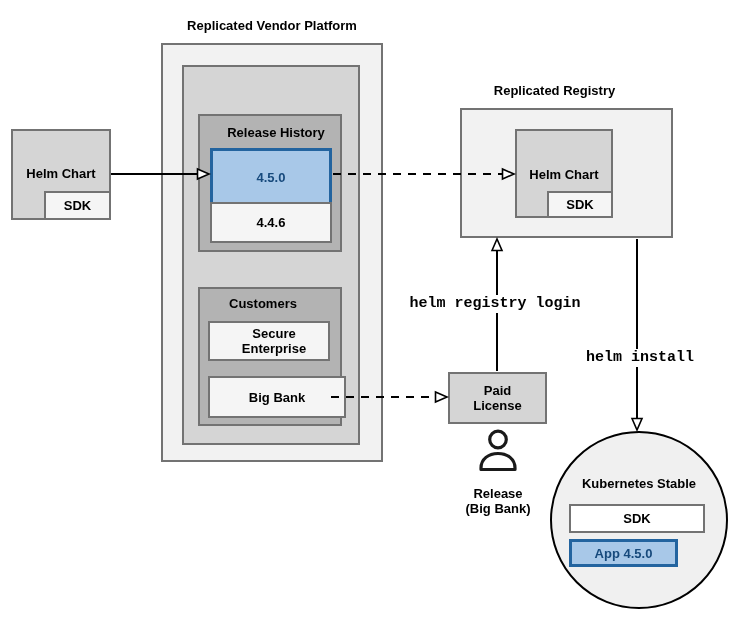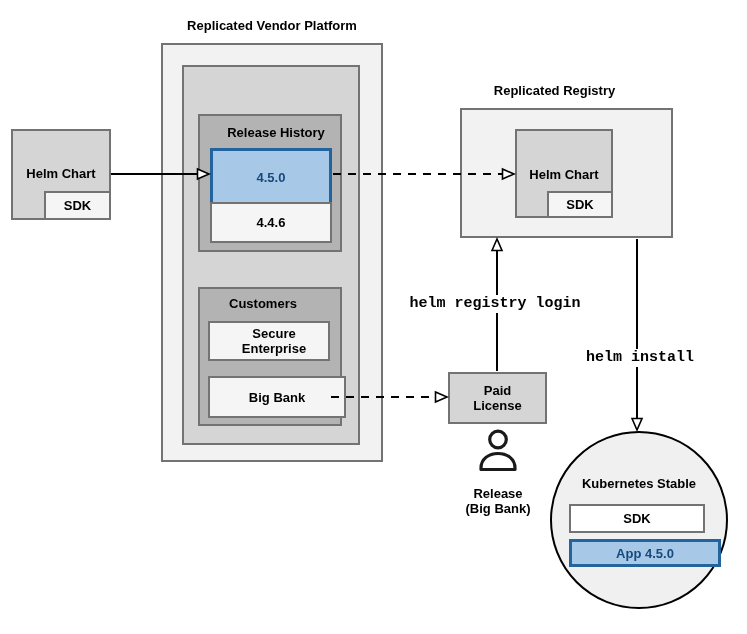--- a/index.html
+++ b/index.html
@@ -130,21 +130,21 @@
   <div class="lbl" style="left:448px;top:486px;width:100px;">
     <div>Release</div>
     <div>(Big Bank)</div>
   </div>
 
   <div class="circle" style="left:550px;top:431px;width:178px;height:178px;"></div>
   <div class="lbl" style="left:550px;top:476px;width:178px;">Kubernetes Stable</div>
   <div class="box fill-white flexc" style="left:569px;top:504px;width:136px;height:29px;">
     <span class="boxlbl">SDK</span>
   </div>
-  <div class="box blue flexc" style="left:569px;top:539px;width:152px;height:28px;">
+  <div class="box blue flexc" style="left:569px;top:539px;width:109px;height:28px;">
     <span class="boxlbl">App 4.5.0</span>
   </div>
 
   <svg id="overlay" viewBox="0 0 747 634">
 
     <g>
       <path d="M111 174 H197" stroke="#000" stroke-width="2" fill="none"></path>
       <path d="M197.5 169 L209 174 L197.5 179 Z" fill="#fff" stroke="#000" stroke-width="1.6"></path>
     </g>
 

